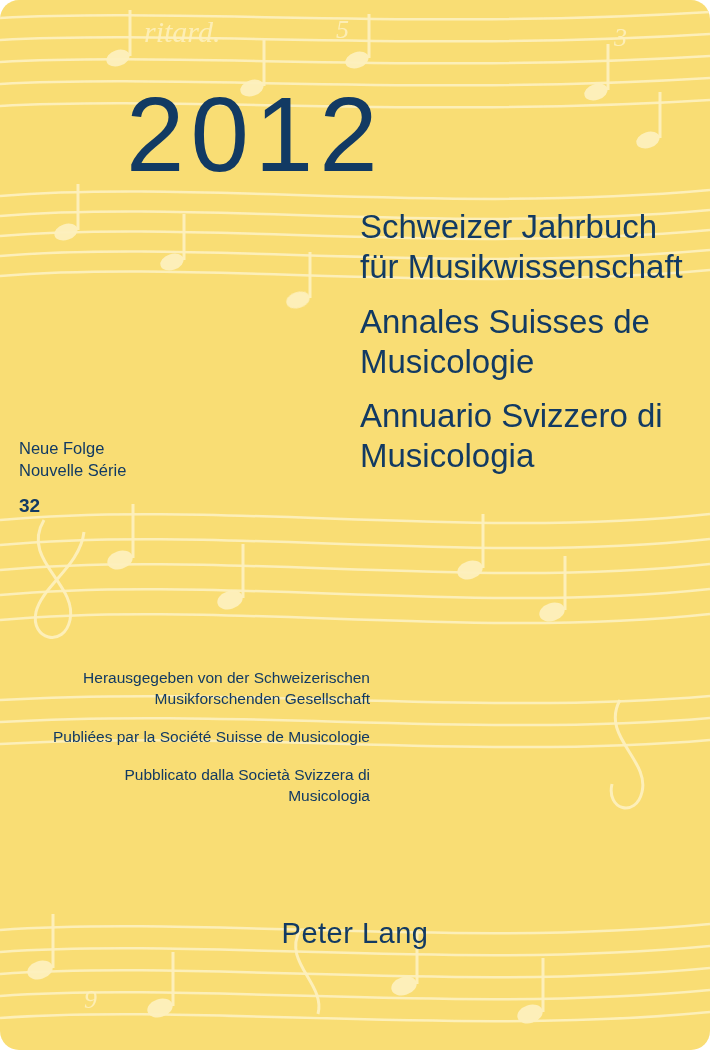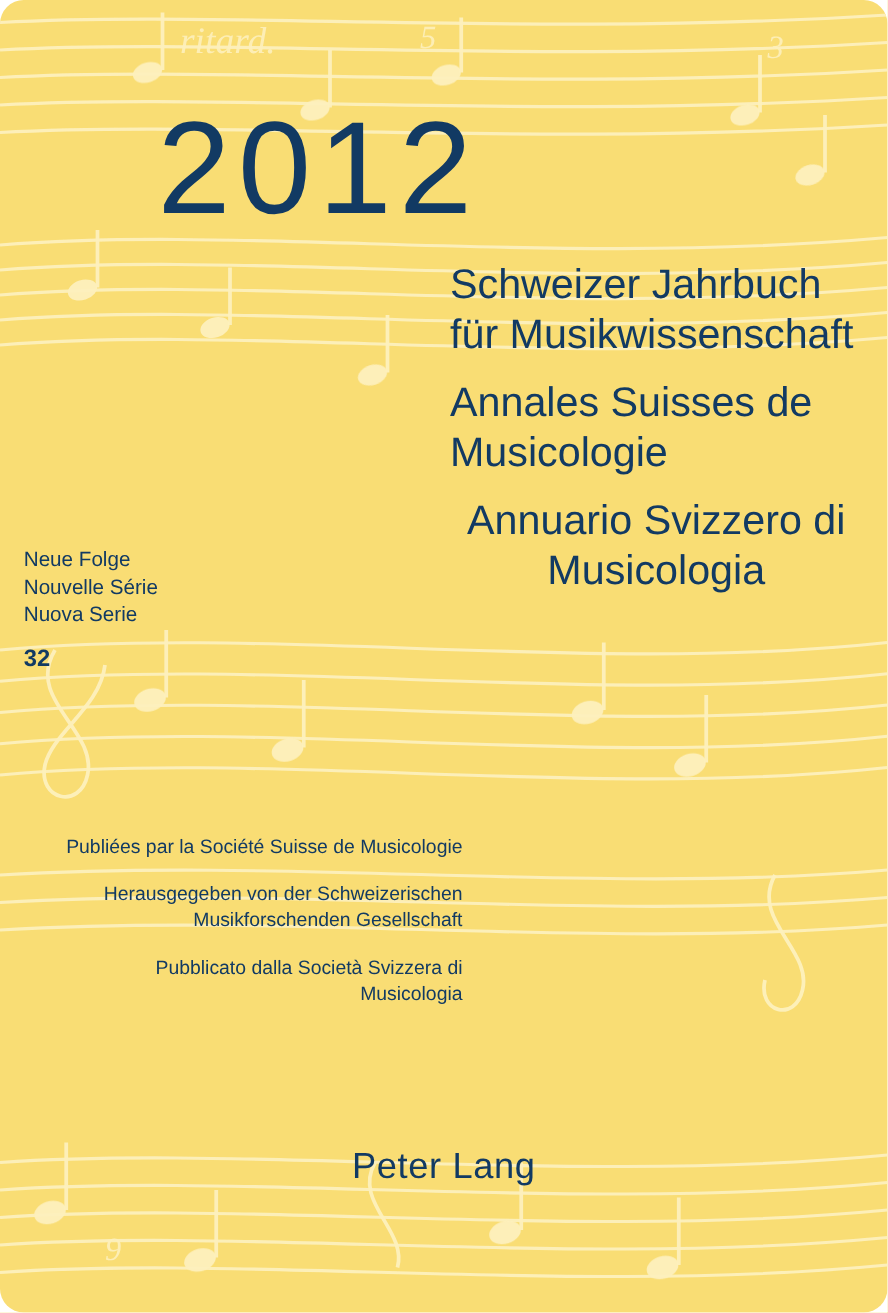--- a/index.html
+++ b/index.html
@@ -43,21 +43,21 @@
     left: 360px;
     top: 207px;
     width: 330px;
     color: #123a63;
     font-size: 33px;
     line-height: 1.22;
   }
   .title-block {
     margin-bottom: 14px;
   }
-  .title-block:last-child { margin-bottom: 2px; text-align: center; }
+  .title-block:last-child { margin-bottom: 2px; }
   .series {
     position: absolute;
     right: 311px;
     top: 438px;
     width: 300px;
     color: #123a63;
     font-size: 16.5px;
     line-height: 1.33;
   }
   .series-number {
@@ -179,26 +179,25 @@
 
     <div class="titles">
       <div class="title-block">Schweizer Jahrbuch für Musikwissenschaft</div>
       <div class="title-block">Annales Suisses de Musicologie</div>
       <div class="title-block">Annuario Svizzero di Musicologia</div>
     </div>
 
     <div class="series">
       <div>Neue Folge</div>
       <div>Nouvelle Série</div>
-      <div>Nuova Serie</div>
       <div class="series-number">32</div>
     </div>
 
     <div class="publishers">
+      <div class="pub-block">Herausgegeben von der Schweizerischen Musikforschenden Gesellschaft</div>
       <div class="pub-block">Publiées par la Société Suisse de Musicologie</div>
-      <div class="pub-block">Herausgegeben von der Schweizerischen Musikforschenden Gesellschaft</div>
       <div class="pub-block">Pubblicato dalla Società Svizzera di Musicologia</div>
     </div>
 
     <div class="imprint">Peter Lang</div>
 
   </div>
 </div>
 
 </body></html>

